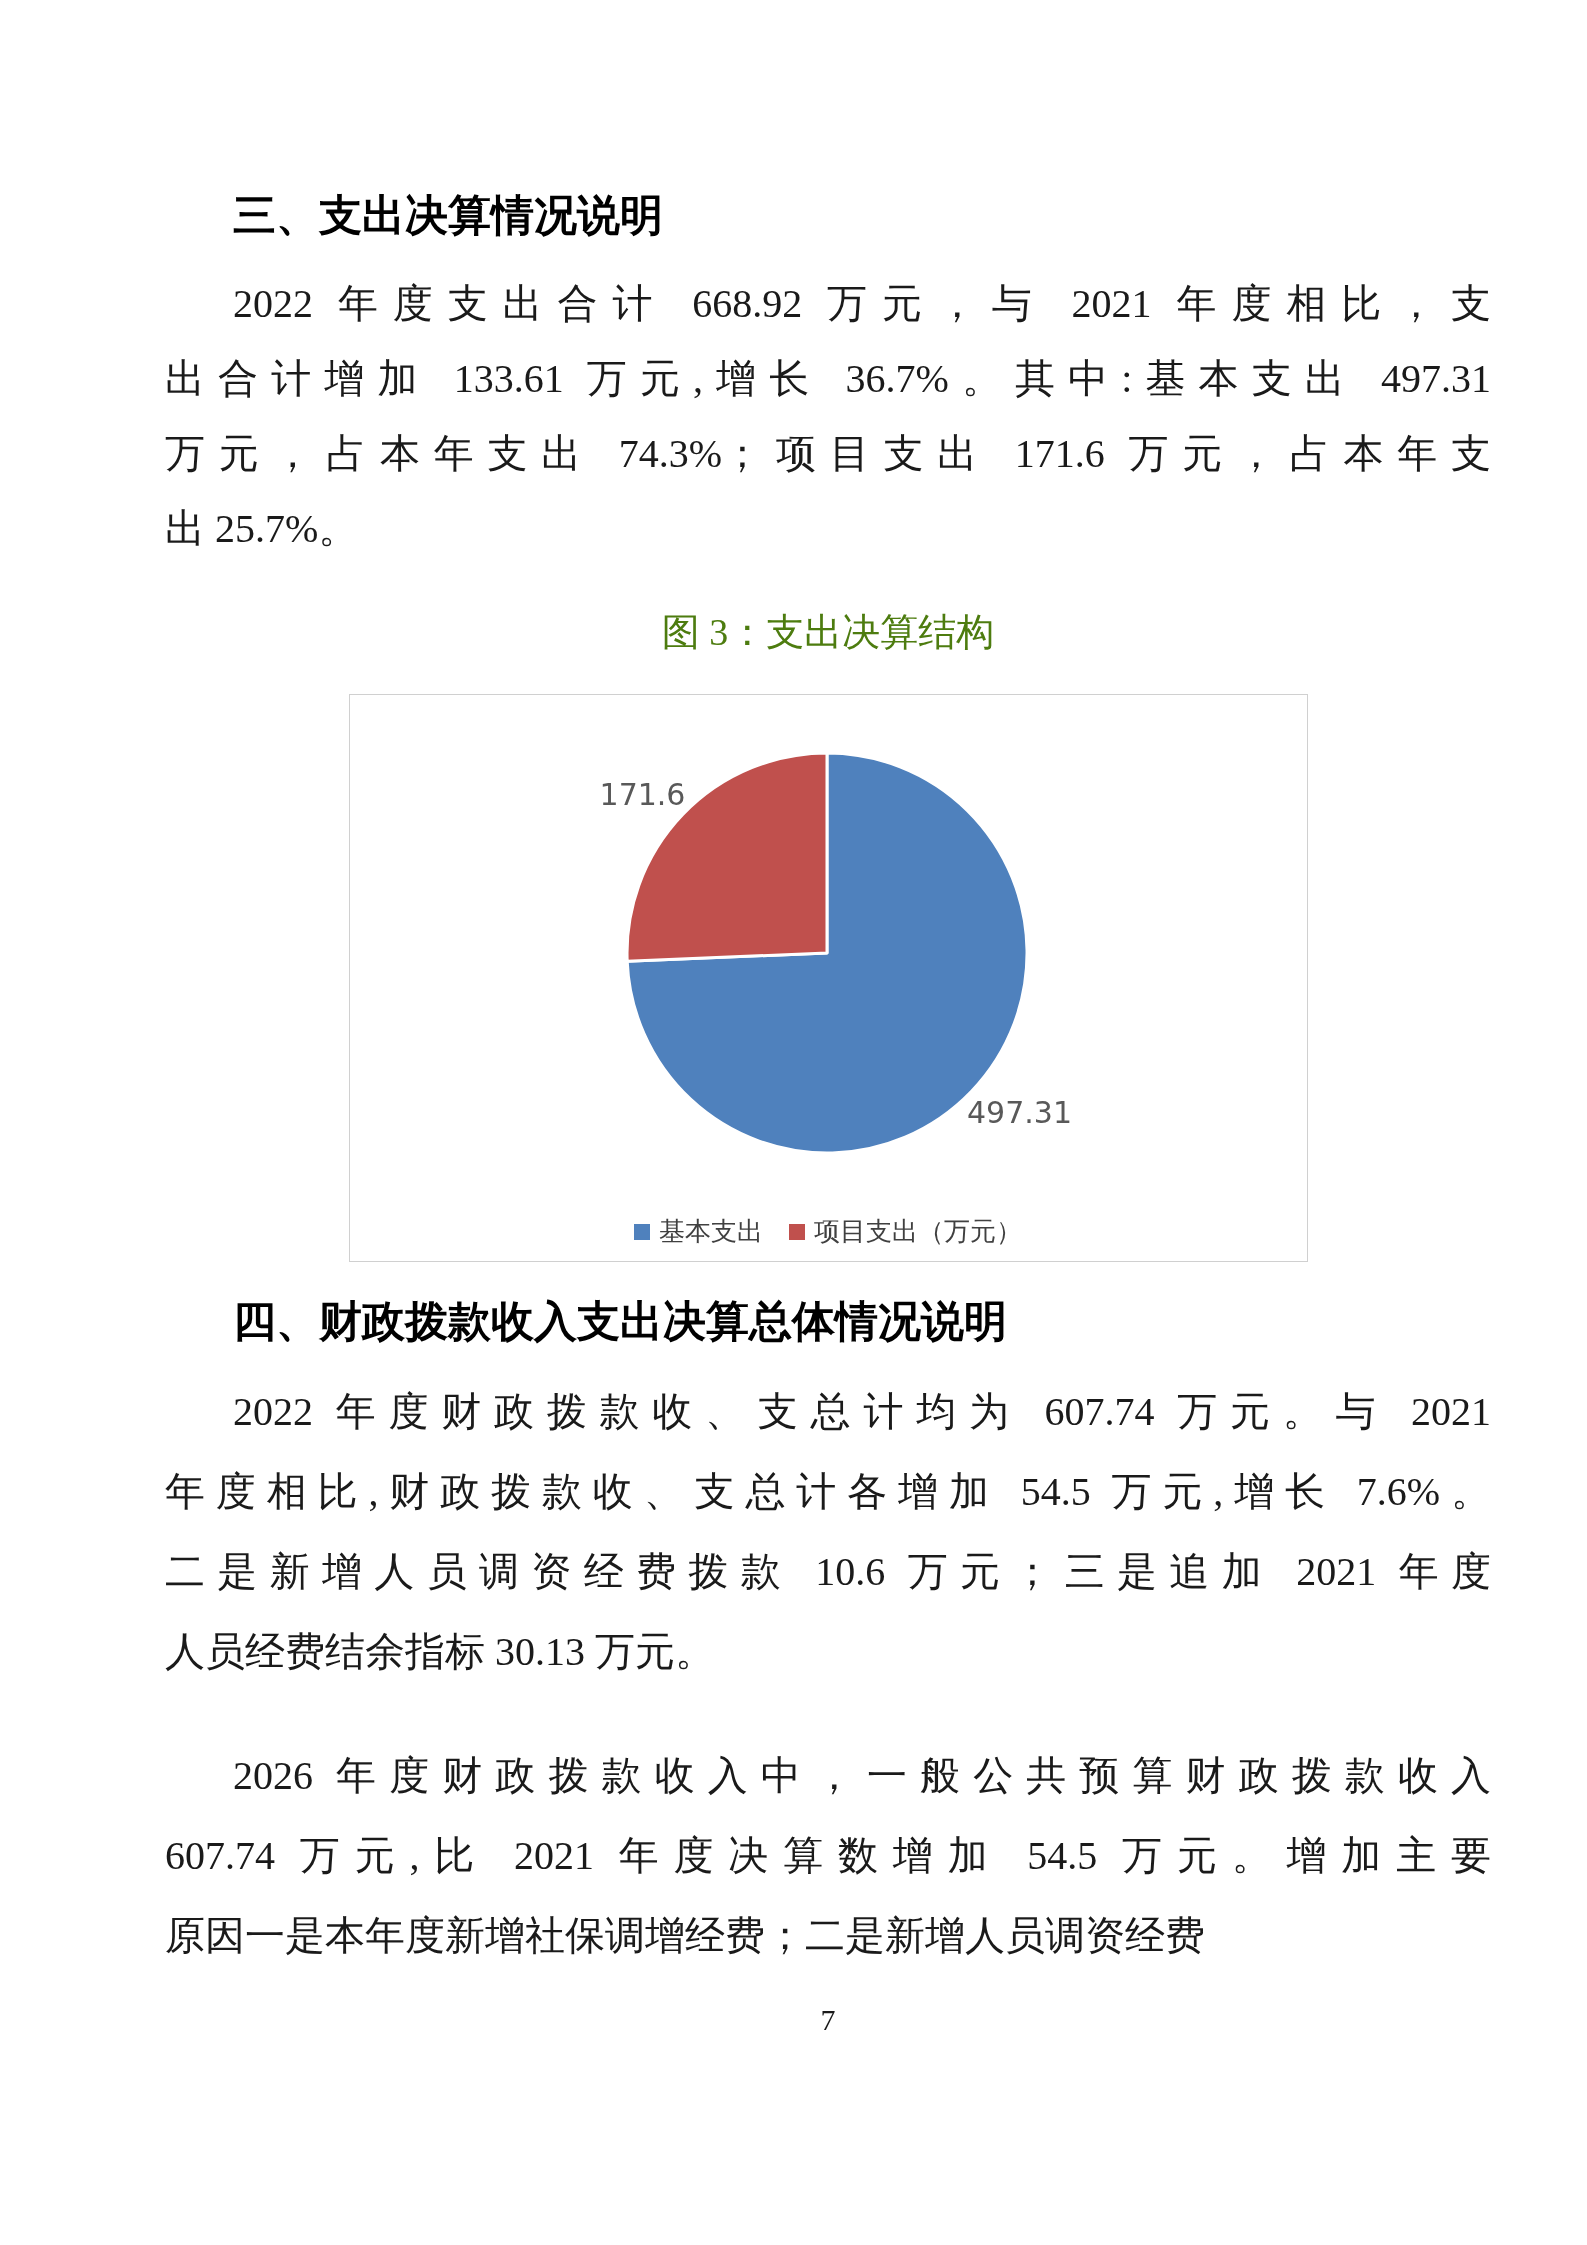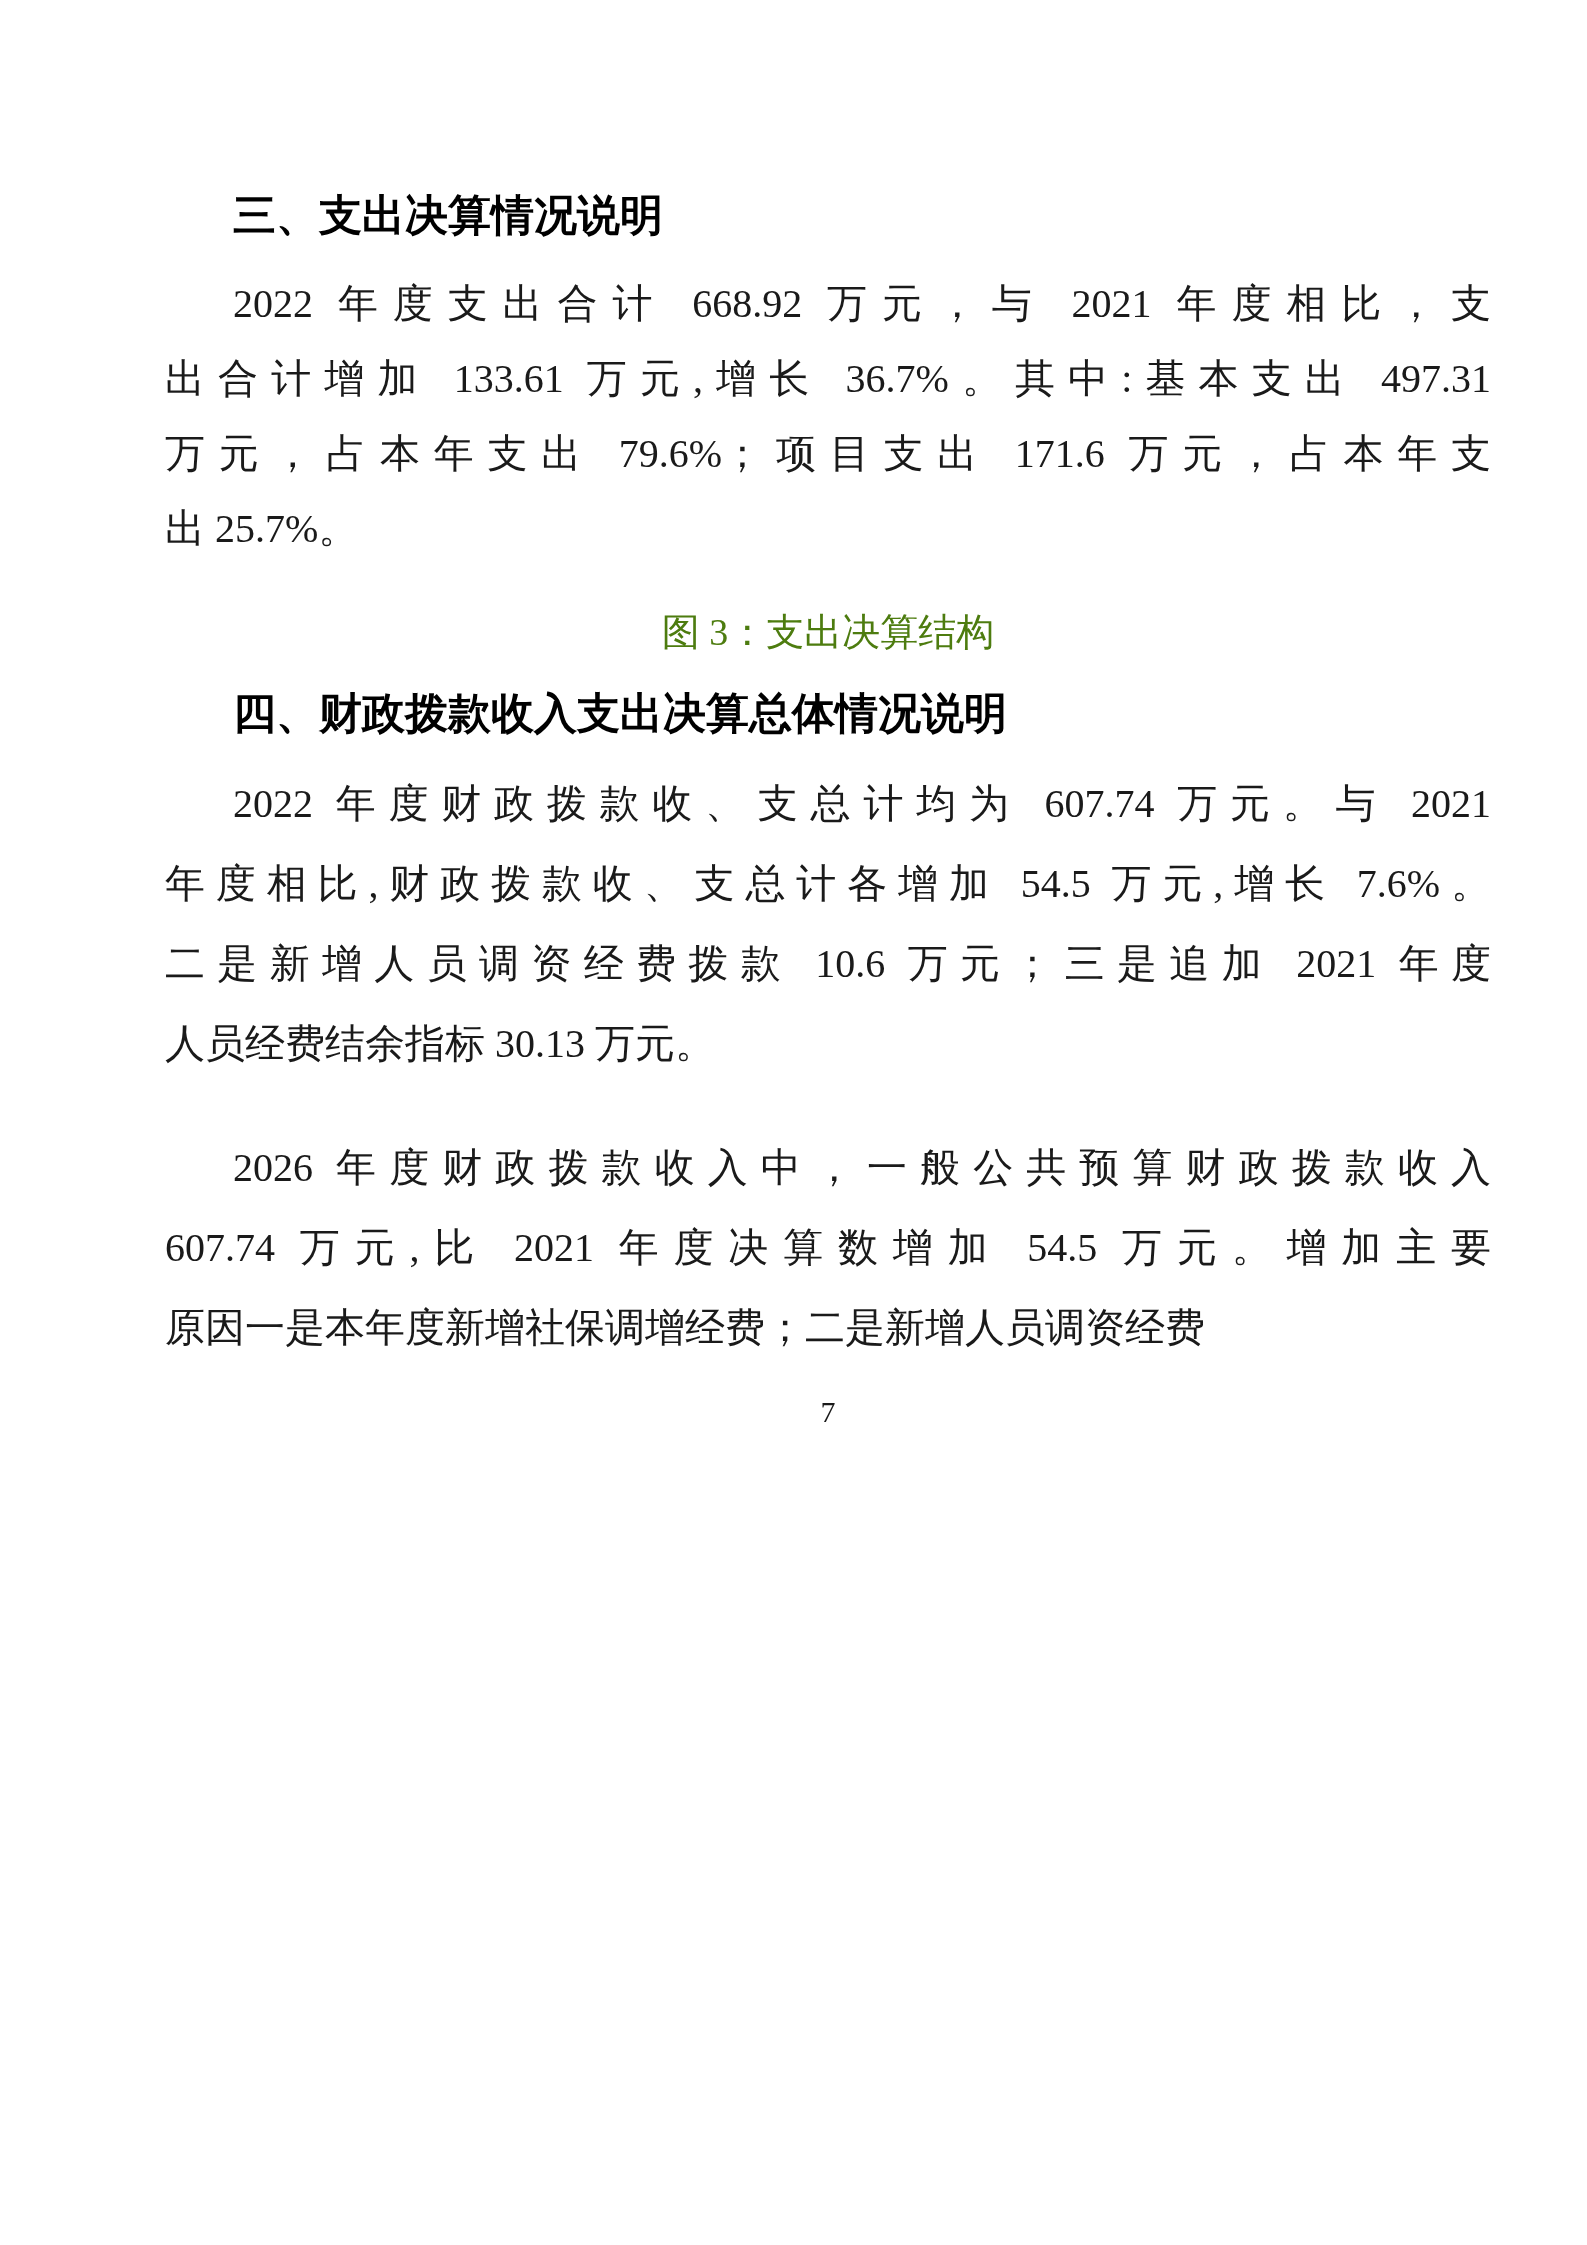--- a/index.html
+++ b/index.html
@@ -79,26 +79,50 @@
 </head>
 <body>
 
 <div class="content">
 
   <div class="heading h3">三、支出决算情况说明</div>
 
   <div class="para">
     <div class="line first">2022 年度支出合计 668.92 万元，与 2021 年度相比，支</div>
     <div class="line">出合计增加 133.61 万元,增长 36.7%。其中:基本支出 497.31</div>
-    <div class="line">万元，占本年支出 79.6%；项目支出 171.6 万元，占本年支</div>
+    <div class="line">万元，占本年支出 74.3%；项目支出 171.6 万元，占本年支</div>
     <div class="line last">出 25.7%。</div>
   </div>
 
   <div class="figure-caption">图 3：支出决算结构</div>
 
+  <div class="chart-frame">
+    <svg class="pie-svg" width="957" height="566" viewBox="0 0 957 566">
+      <path d="M 477 258 L 477 58 A 200 200 0 1 1 277.2 266.2 Z" stroke="#ffffff" stroke-width="3" stroke-linejoin="round" fill="#4F81BD"></path>
+      <path d="M 477 258 L 277.2 266.2 A 200 200 0 0 1 477 58 Z" stroke="#ffffff" stroke-width="3" stroke-linejoin="round" fill="#C0504D"></path>
+    </svg>
+
+    <div class="data-label label-project">171.6</div>
+    <div class="data-label label-basic">497.31</div>
+
+    <div class="legend">
+      <div class="legend-item">
+        <svg width="16" height="16">
+          <rect x="0" y="0" width="16" height="16" fill="#4F81BD"></rect>
+        </svg>
+        <span class="legend-label">基本支出</span>
+      </div>
+      <div class="legend-item">
+        <svg width="16" height="16">
+          <rect x="0" y="0" width="16" height="16" fill="#C0504D"></rect>
+        </svg>
+        <span class="legend-label">项目支出（万元）</span>
+      </div>
+    </div>
+  </div>
 
   <div class="heading h4">四、财政拨款收入支出决算总体情况说明</div>
 
   <div class="para sec4">
     <div class="line first">2022 年度财政拨款收、支总计均为 607.74 万元。与 2021</div>
     <div class="line">年度相比,财政拨款收、支总计各增加 54.5 万元,增长 7.6%。</div>
     <div class="line">二是新增人员调资经费拨款 10.6 万元；三是追加 2021 年度</div>
     <div class="line last">人员经费结余指标 30.13 万元。</div>
   </div>
 

